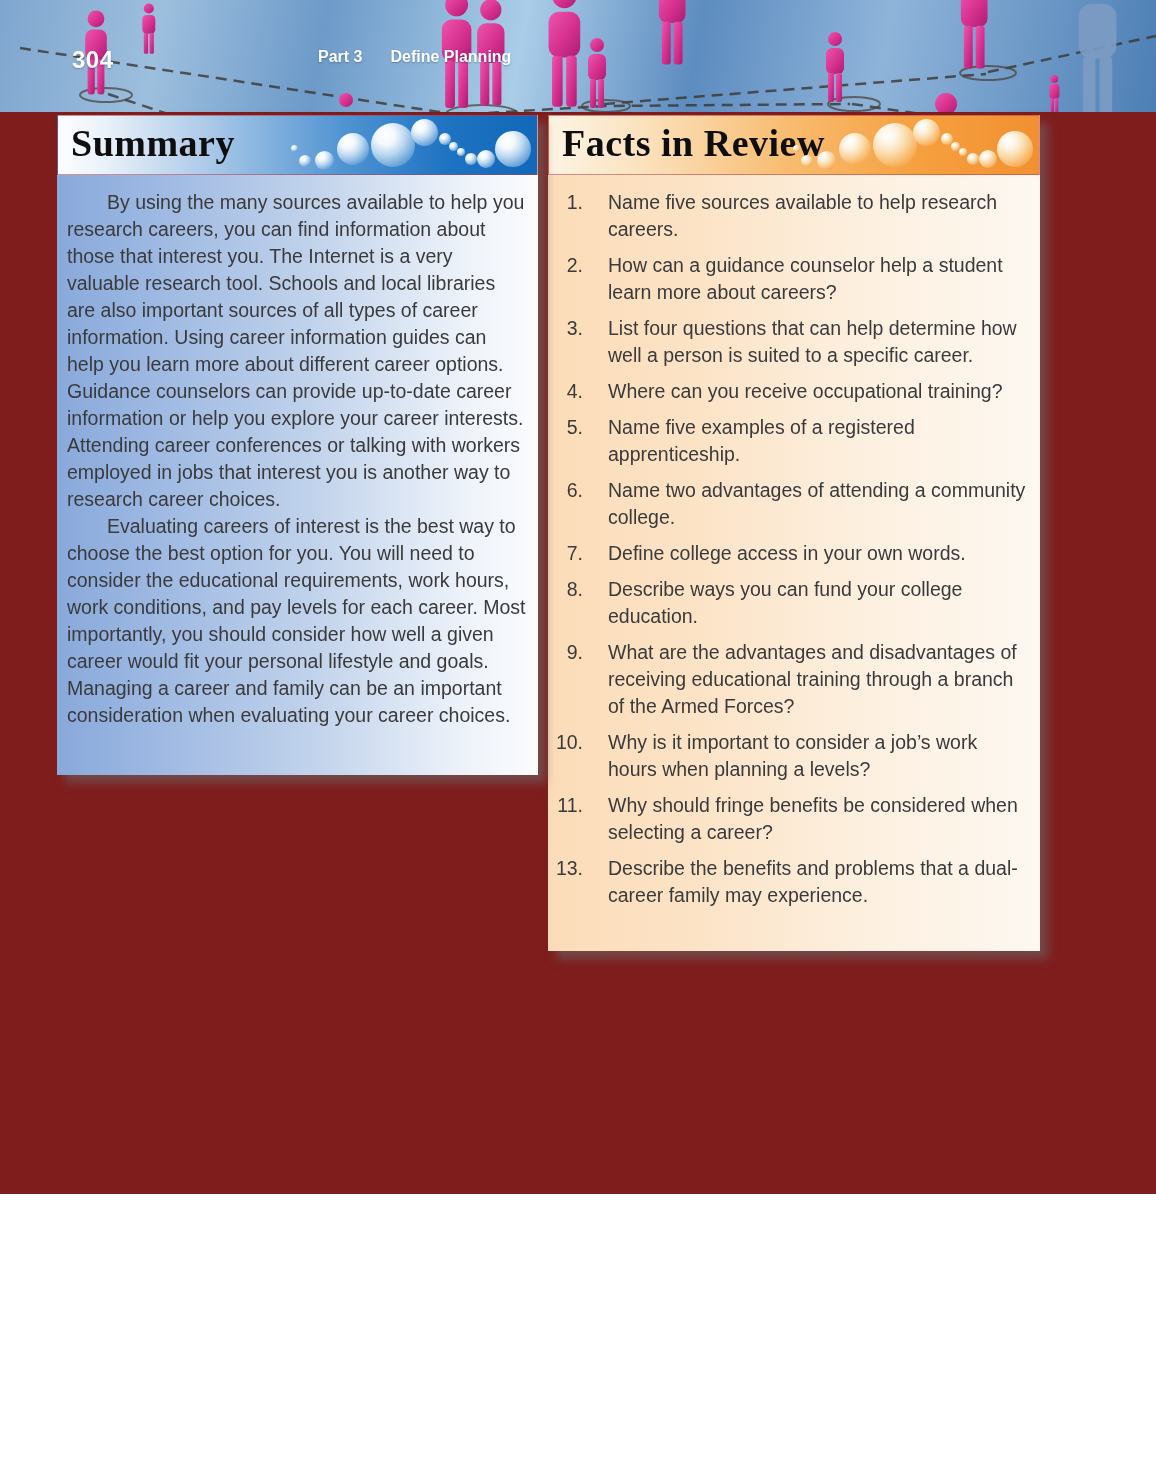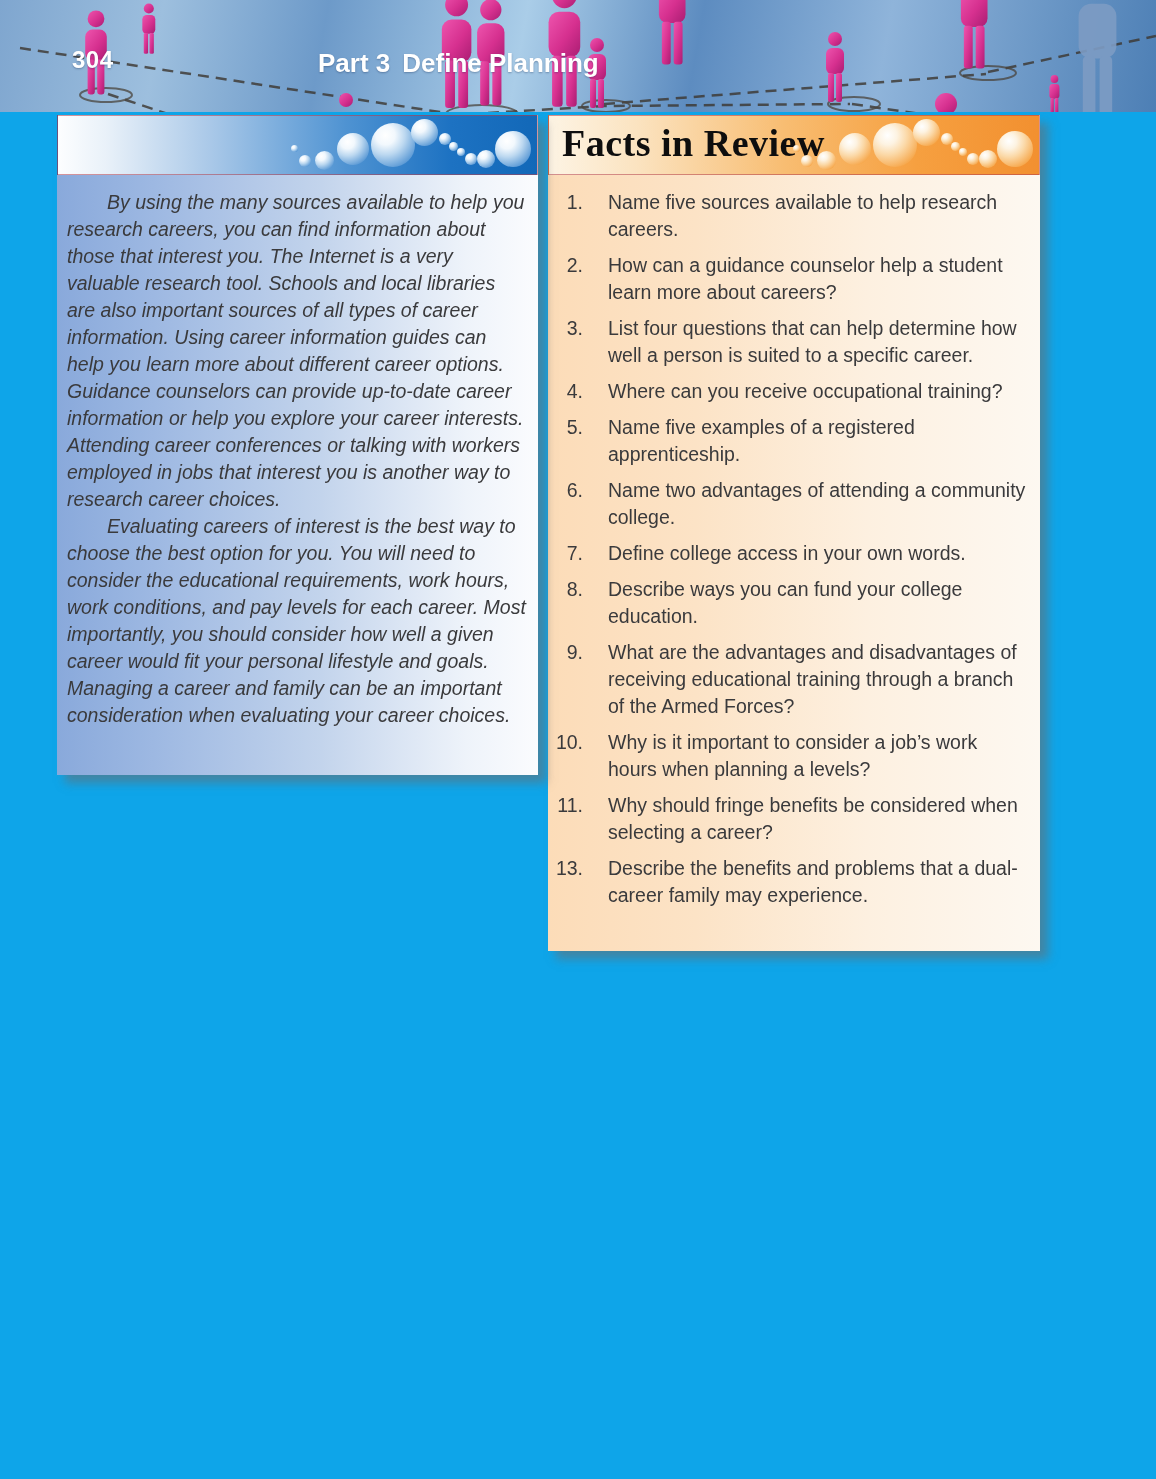--- a/index.html
+++ b/index.html
@@ -1,36 +1,36 @@
 <!DOCTYPE html>
 <html><head>
 <meta charset="utf-8">
 <style>
   * { box-sizing: border-box; }
   html,body { margin:0; padding:0; background:#ffffff; }
   .page {
-    position:relative; width:1156px; height:1479px; background:#0ea5e9;
+    position:relative; width:1156px; height:1194px; background:#7f1d1d;
     overflow:hidden; font-family:"Liberation Sans", sans-serif;
   }
 
   
   .banner {
     position:absolute; top:0; left:0; width:1156px; height:112px;
     background:linear-gradient(100deg,#7fa6cf 0%,#9dbfde 14%,#6d9ac9 28%,
                #aacde8 45%,#5d8cc0 60%,#8fb4da 76%,#4d7fb5 100%);
   }
   .banner svg { position:absolute; top:0; left:0; }
   .banner-num {
     position:absolute; left:72px; top:46px; color:#ffffff;
     font-size:24px; font-weight:bold; letter-spacing:0.5px;
     text-shadow:0 1px 2px rgba(20,40,80,0.35);
   }
   .banner-part {
-    position:absolute; left:318px; top:48px; display:flex; gap:12px;
-    color:#ffffff; font-size:26px; font-weight:bold;
+    position:absolute; left:318px; top:48px; display:flex; gap:28px;
+    color:#ffffff; font-size:16px; font-weight:bold;
     text-shadow:0 1px 2px rgba(20,40,80,0.35);
   }
 
   
   .panel { position:absolute; top:115px; box-shadow:8px 8px 9px rgba(108,108,108,0.55); }
   .panel-summary { left:57px;  width:481px; z-index:2; }
   .panel-facts   { left:548px; width:492px; z-index:1; }
 
   .panel-header {
     position:relative; height:60px; border:1px solid rgba(178,62,74,0.55);
@@ -73,21 +73,21 @@
   .bubble:nth-child(11){ width:18px; height:18px; left:190px; top:31px; }
   .bubble:nth-child(12){ width:36px; height:36px; left:208px; top:12px; }
 
   
   .panel-body { color:#3a3a3c; font-size:19.5px; line-height:27px; }
   .panel-summary .panel-body {
     height:600px; padding:14px 12px 0 10px;
     background:linear-gradient(90deg,#89a9db 0%,#9db8e2 20%,#c3d4ec 55%,
                #eef3fa 85%,#fbfcfe 100%);
   }
-  .panel-summary p { margin:0; text-indent:40px;font-style:italic; }
+  .panel-summary p { margin:0; text-indent:40px; }
   .panel-facts .panel-body {
     height:776px; padding:14px 12px 0 0;
     background:linear-gradient(90deg,#fcdcb8 0%,#fce3c6 30%,#fdf0e0 65%,#fdf8f1 100%);
   }
   .facts-list { margin:0; padding:0; list-style:none; }
   .fact-item  { display:flex; margin-bottom:9px; }
   .fact-num   { flex:0 0 44px; text-align:right; padding-right:9px; }
   .fact-text  { flex:1;margin-left:16px; }
 </style>
 </head>
@@ -147,20 +147,21 @@
 
     <span class="banner-num">304</span>
     <span class="banner-part">
       <span>Part 3</span>
       <span>Define Planning</span>
     </span>
   </div>
 
   <section class="panel panel-summary">
     <header class="panel-header">
+      <h1 class="panel-title">Summary</h1>
       <div class="bubbles">
         <span class="bubble"></span>
           <span class="bubble"></span>
           <span class="bubble"></span>
           <span class="bubble"></span>
           <span class="bubble"></span>
           <span class="bubble"></span>
           <span class="bubble"></span>
           <span class="bubble"></span>
           <span class="bubble"></span>

